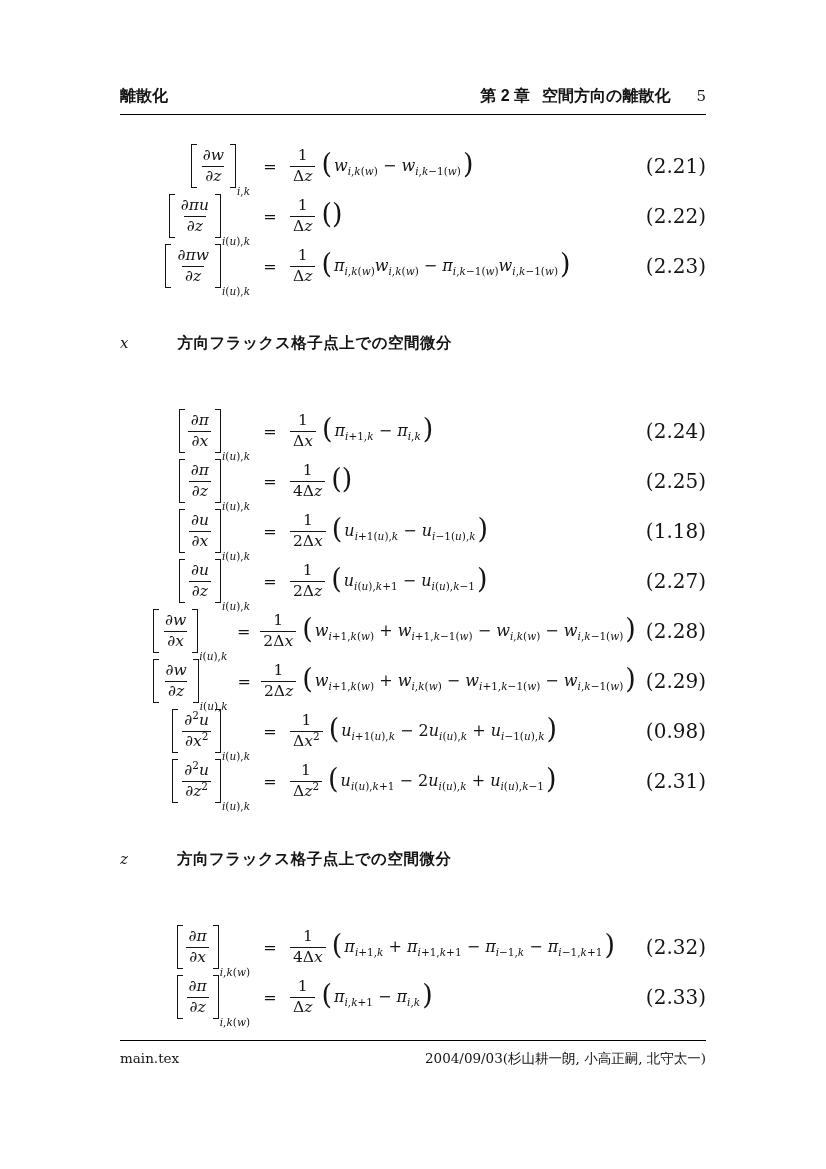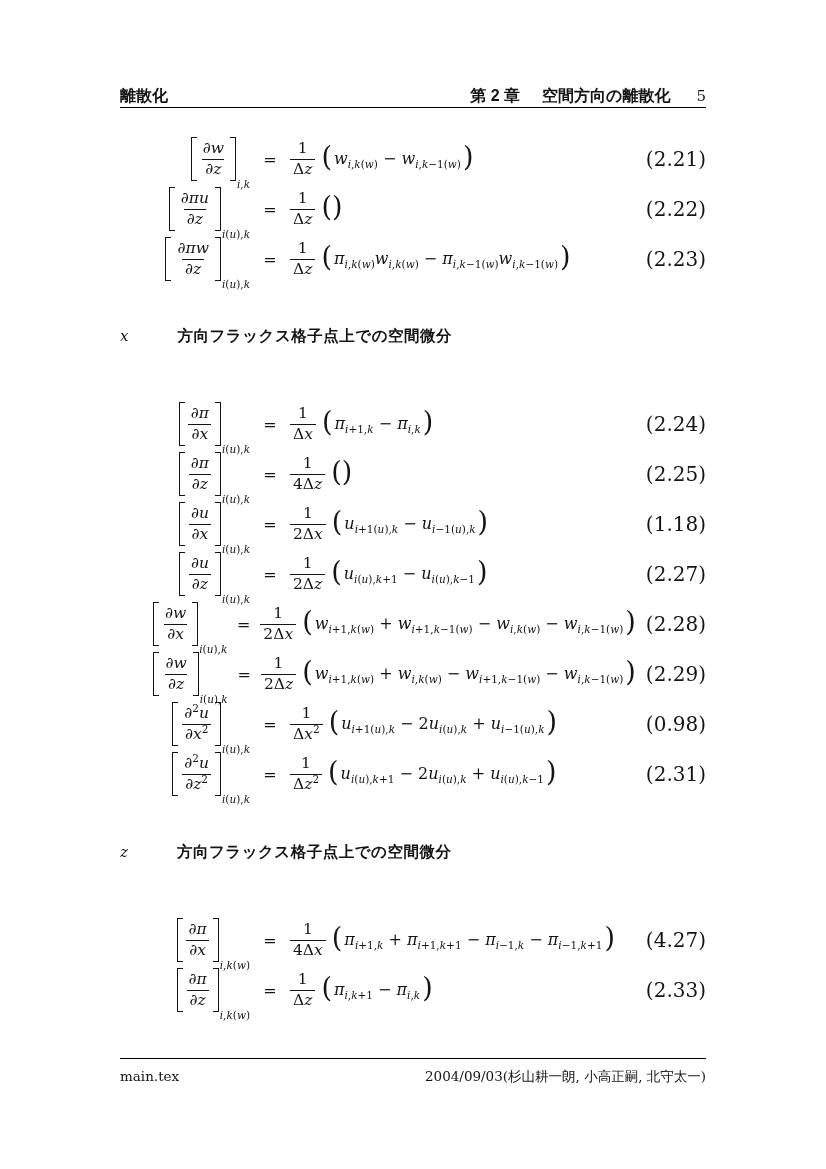--- a/index.html
+++ b/index.html
@@ -2,24 +2,24 @@
 <html><head>
 <meta charset="utf-8">
 <style>
   html,body{margin:0;padding:0;background:#fff;}
   body{width:826px;height:1169px;overflow:hidden;color:#141414;
        font-family:"DejaVu Serif",serif;-webkit-font-smoothing:antialiased;}
   .page{box-sizing:border-box;width:826px;height:1169px;padding:0 120px;}
 
   
   .header{margin-top:86px;display:flex;justify-content:space-between;align-items:center;
-          border-bottom:1.5px solid #000;}
+          border-bottom:1.5px solid #000;padding-bottom:7px;}
   .hd-left{font-family:"Liberation Sans","DejaVu Sans",sans-serif;font-weight:bold;font-size:16px;}
   .hd-right{display:flex;align-items:baseline;font-family:"Liberation Sans","DejaVu Sans",sans-serif;font-weight:bold;font-size:16px;}
-  .hd-chapter{margin-right:22px;}
+  .hd-chapter{margin-right:12px;}
   .hd-page{margin-left:26px;font-family:"DejaVu Serif",serif;font-weight:normal;font-size:15px;}
 
   
   .sec{display:flex;align-items:baseline;}
   .sec .mvar{font-style:italic;font-size:15px;margin-right:9px;}
   .sec .jp{font-family:"Liberation Sans","DejaVu Sans",sans-serif;font-weight:bold;font-size:15.5px;letter-spacing:.5px;margin-left:40px;}
   .sec-x{margin-top:42px;}
   .sec-z{margin-top:43px;}
 
   
@@ -49,21 +49,21 @@
   .brk.l{border-left:1.4px solid #141414;border-top:1.4px solid #141414;border-bottom:1.4px solid #141414;}
   .brk.r{border-right:1.4px solid #141414;border-top:1.4px solid #141414;border-bottom:1.4px solid #141414;}
   .bsub{align-self:flex-end;font-size:10.5px;transform:translateY(9px);margin-left:1px;line-height:1;}
 
   .pgrp{display:inline-flex;align-items:center;margin-left:5px;}
   .par{font-size:27px;line-height:.9;position:relative;top:-2px;font-weight:400;}
   .mbody{padding:0 2px;}
   .rhs .frac{margin-right:1px;}
 
   
-  .footer{margin-top:43px;border-top:1.5px solid #000;padding-top:9px;
+  .footer{margin-top:18px;border-top:1.5px solid #000;padding-top:9px;
           display:flex;justify-content:space-between;font-size:13.5px;}
 </style>
 </head>
 <body>
 
 <div class="page">
 
   <div class="header">
     <span class="hd-left">離散化</span>
     <span class="hd-right">
@@ -391,21 +391,21 @@
           <span class="frac">
             <span class="fr-top">1</span>
             <span class="fr-bot">4Δ<i>x</i></span>
           </span>
           <span class="pgrp">
             <span class="par">(</span>
             <span class="mbody"><i>π</i><sub><i>i</i>+1,<i>k</i></sub> + <i>π</i><sub><i>i</i>+1,<i>k</i>+1</sub> − <i>π</i><sub><i>i</i>−1,<i>k</i></sub> − <i>π</i><sub><i>i</i>−1,<i>k</i>+1</sub></span>
             <span class="par">)</span>
           </span>
         </span>
-        <span class="no">(4.27)</span>
+        <span class="no">(2.32)</span>
       </div>
       <div class="eq">
         <span class="lhs">
           <span class="bgrp">
             <span class="brk l"></span>
             <span class="frac">
               <span class="fr-top"><i>∂π</i></span>
               <span class="fr-bot"><i>∂z</i></span>
             </span>
             <span class="brk r"></span>

